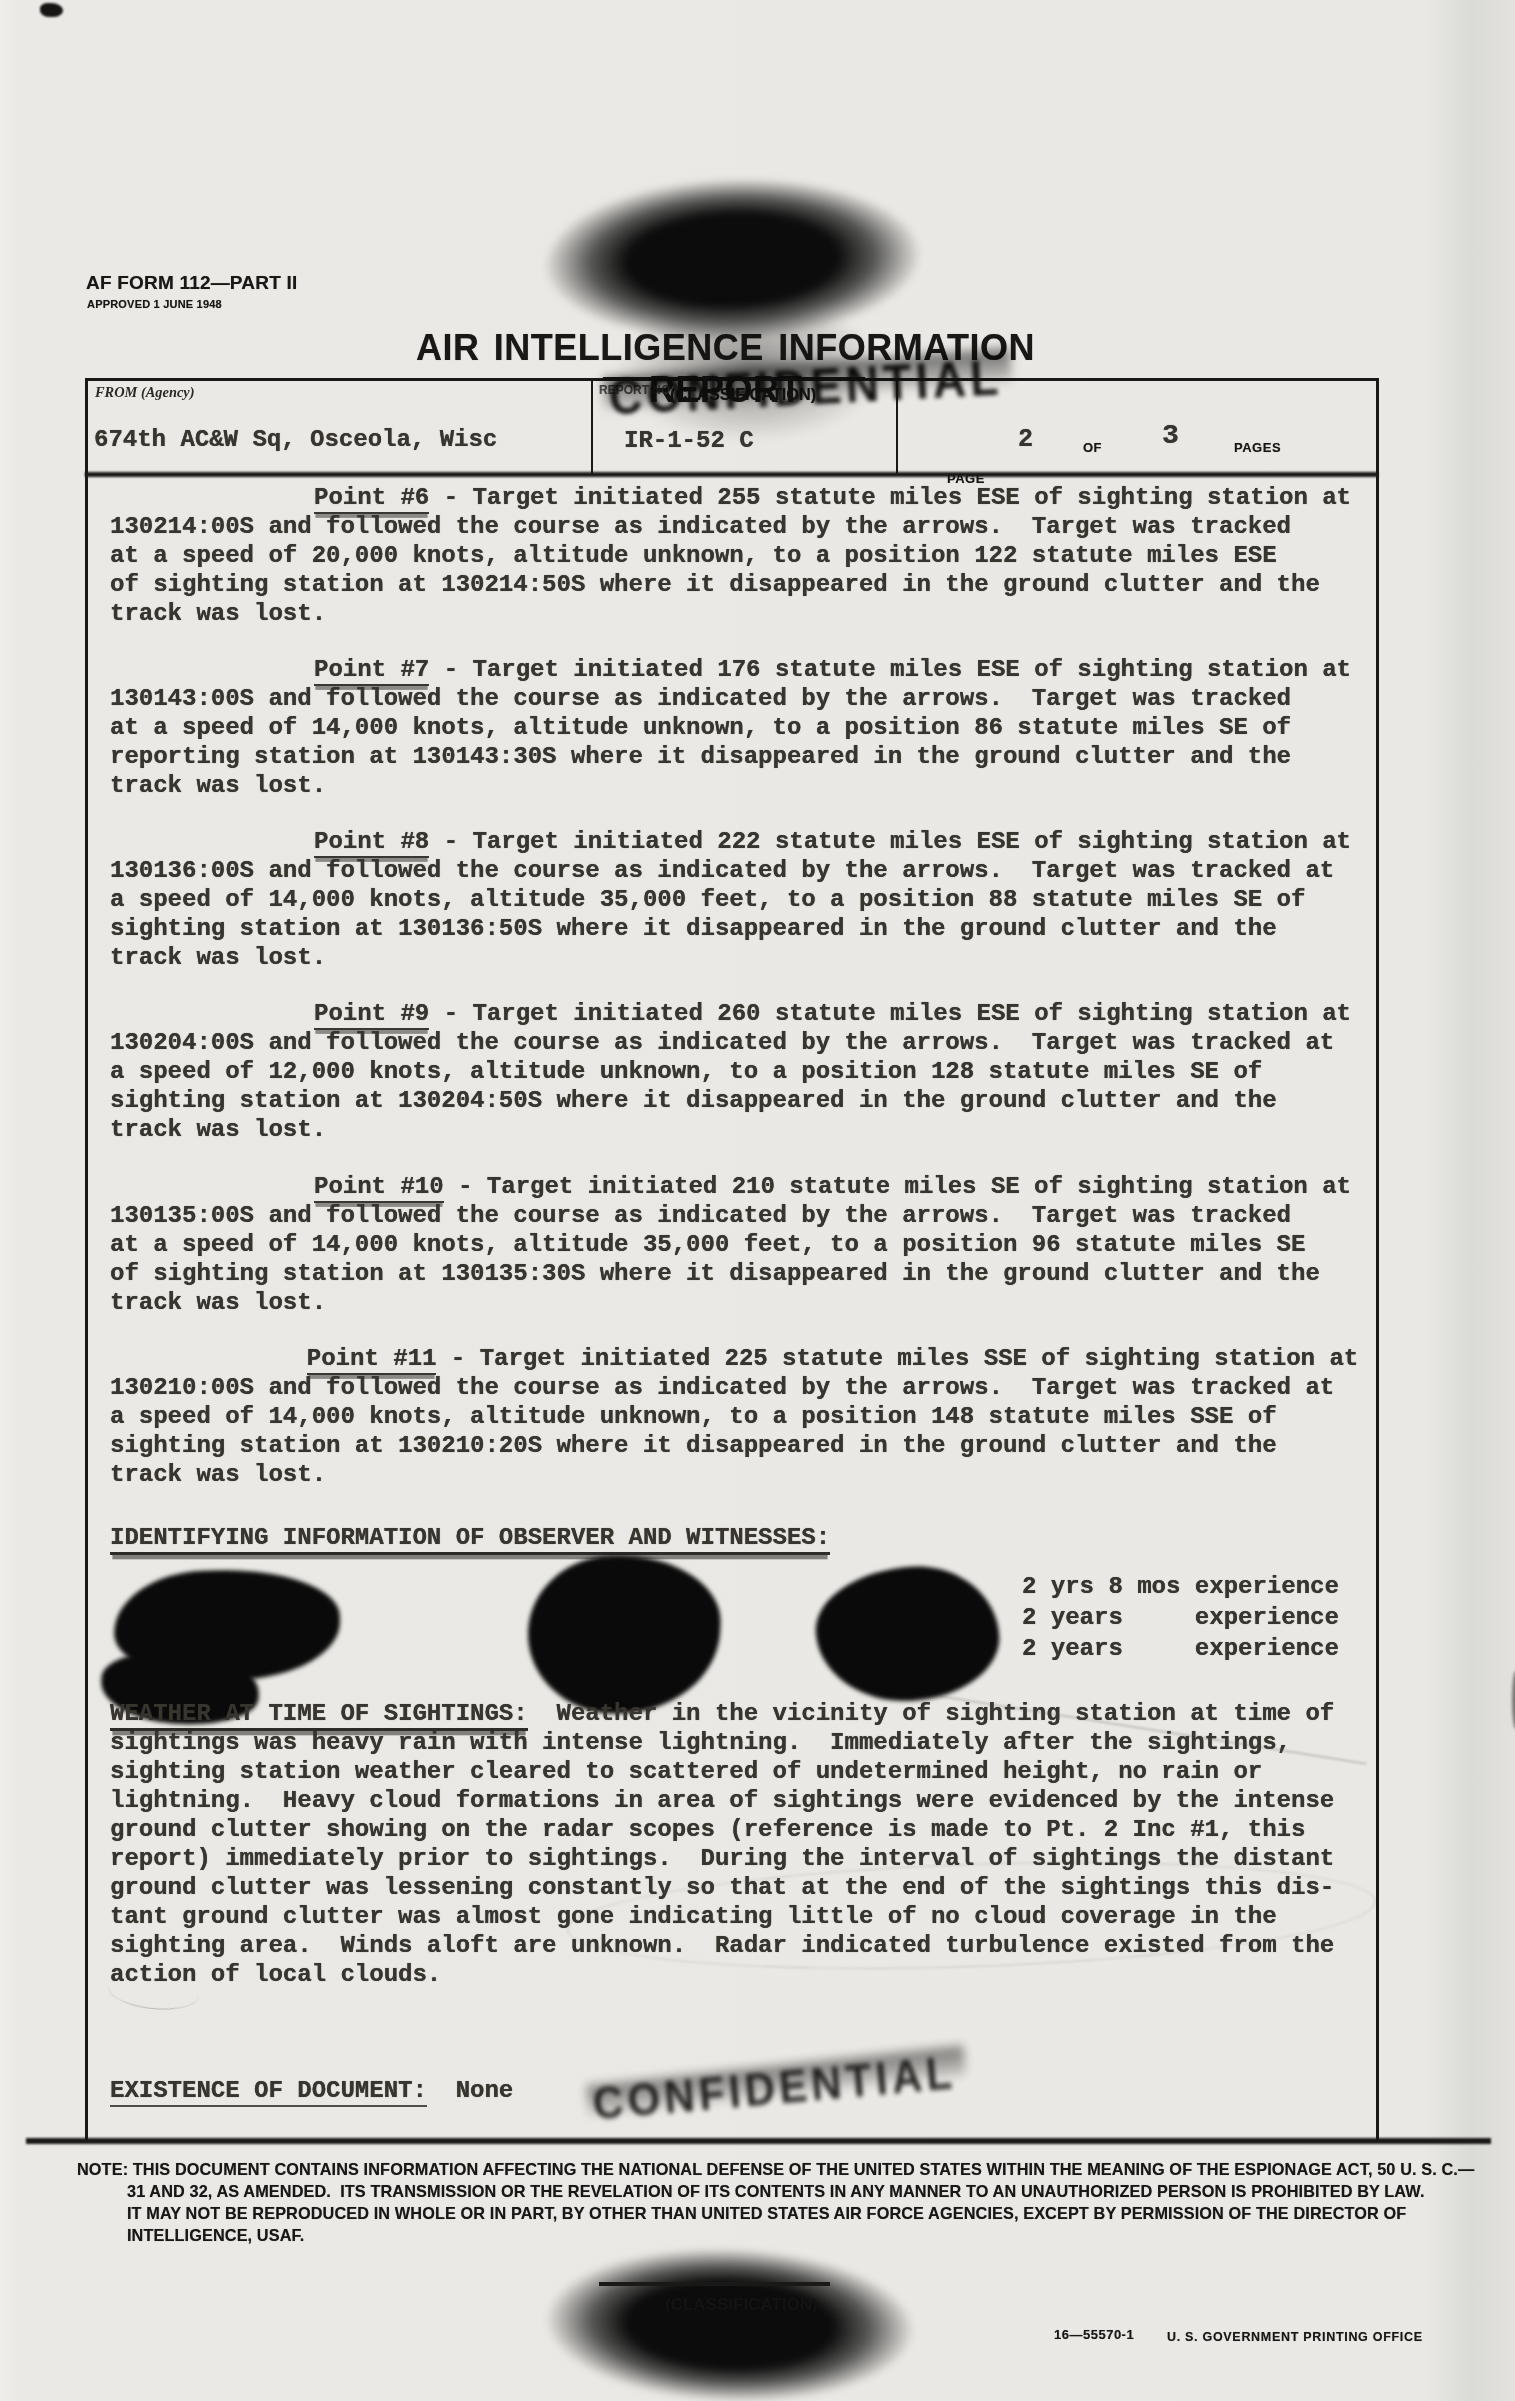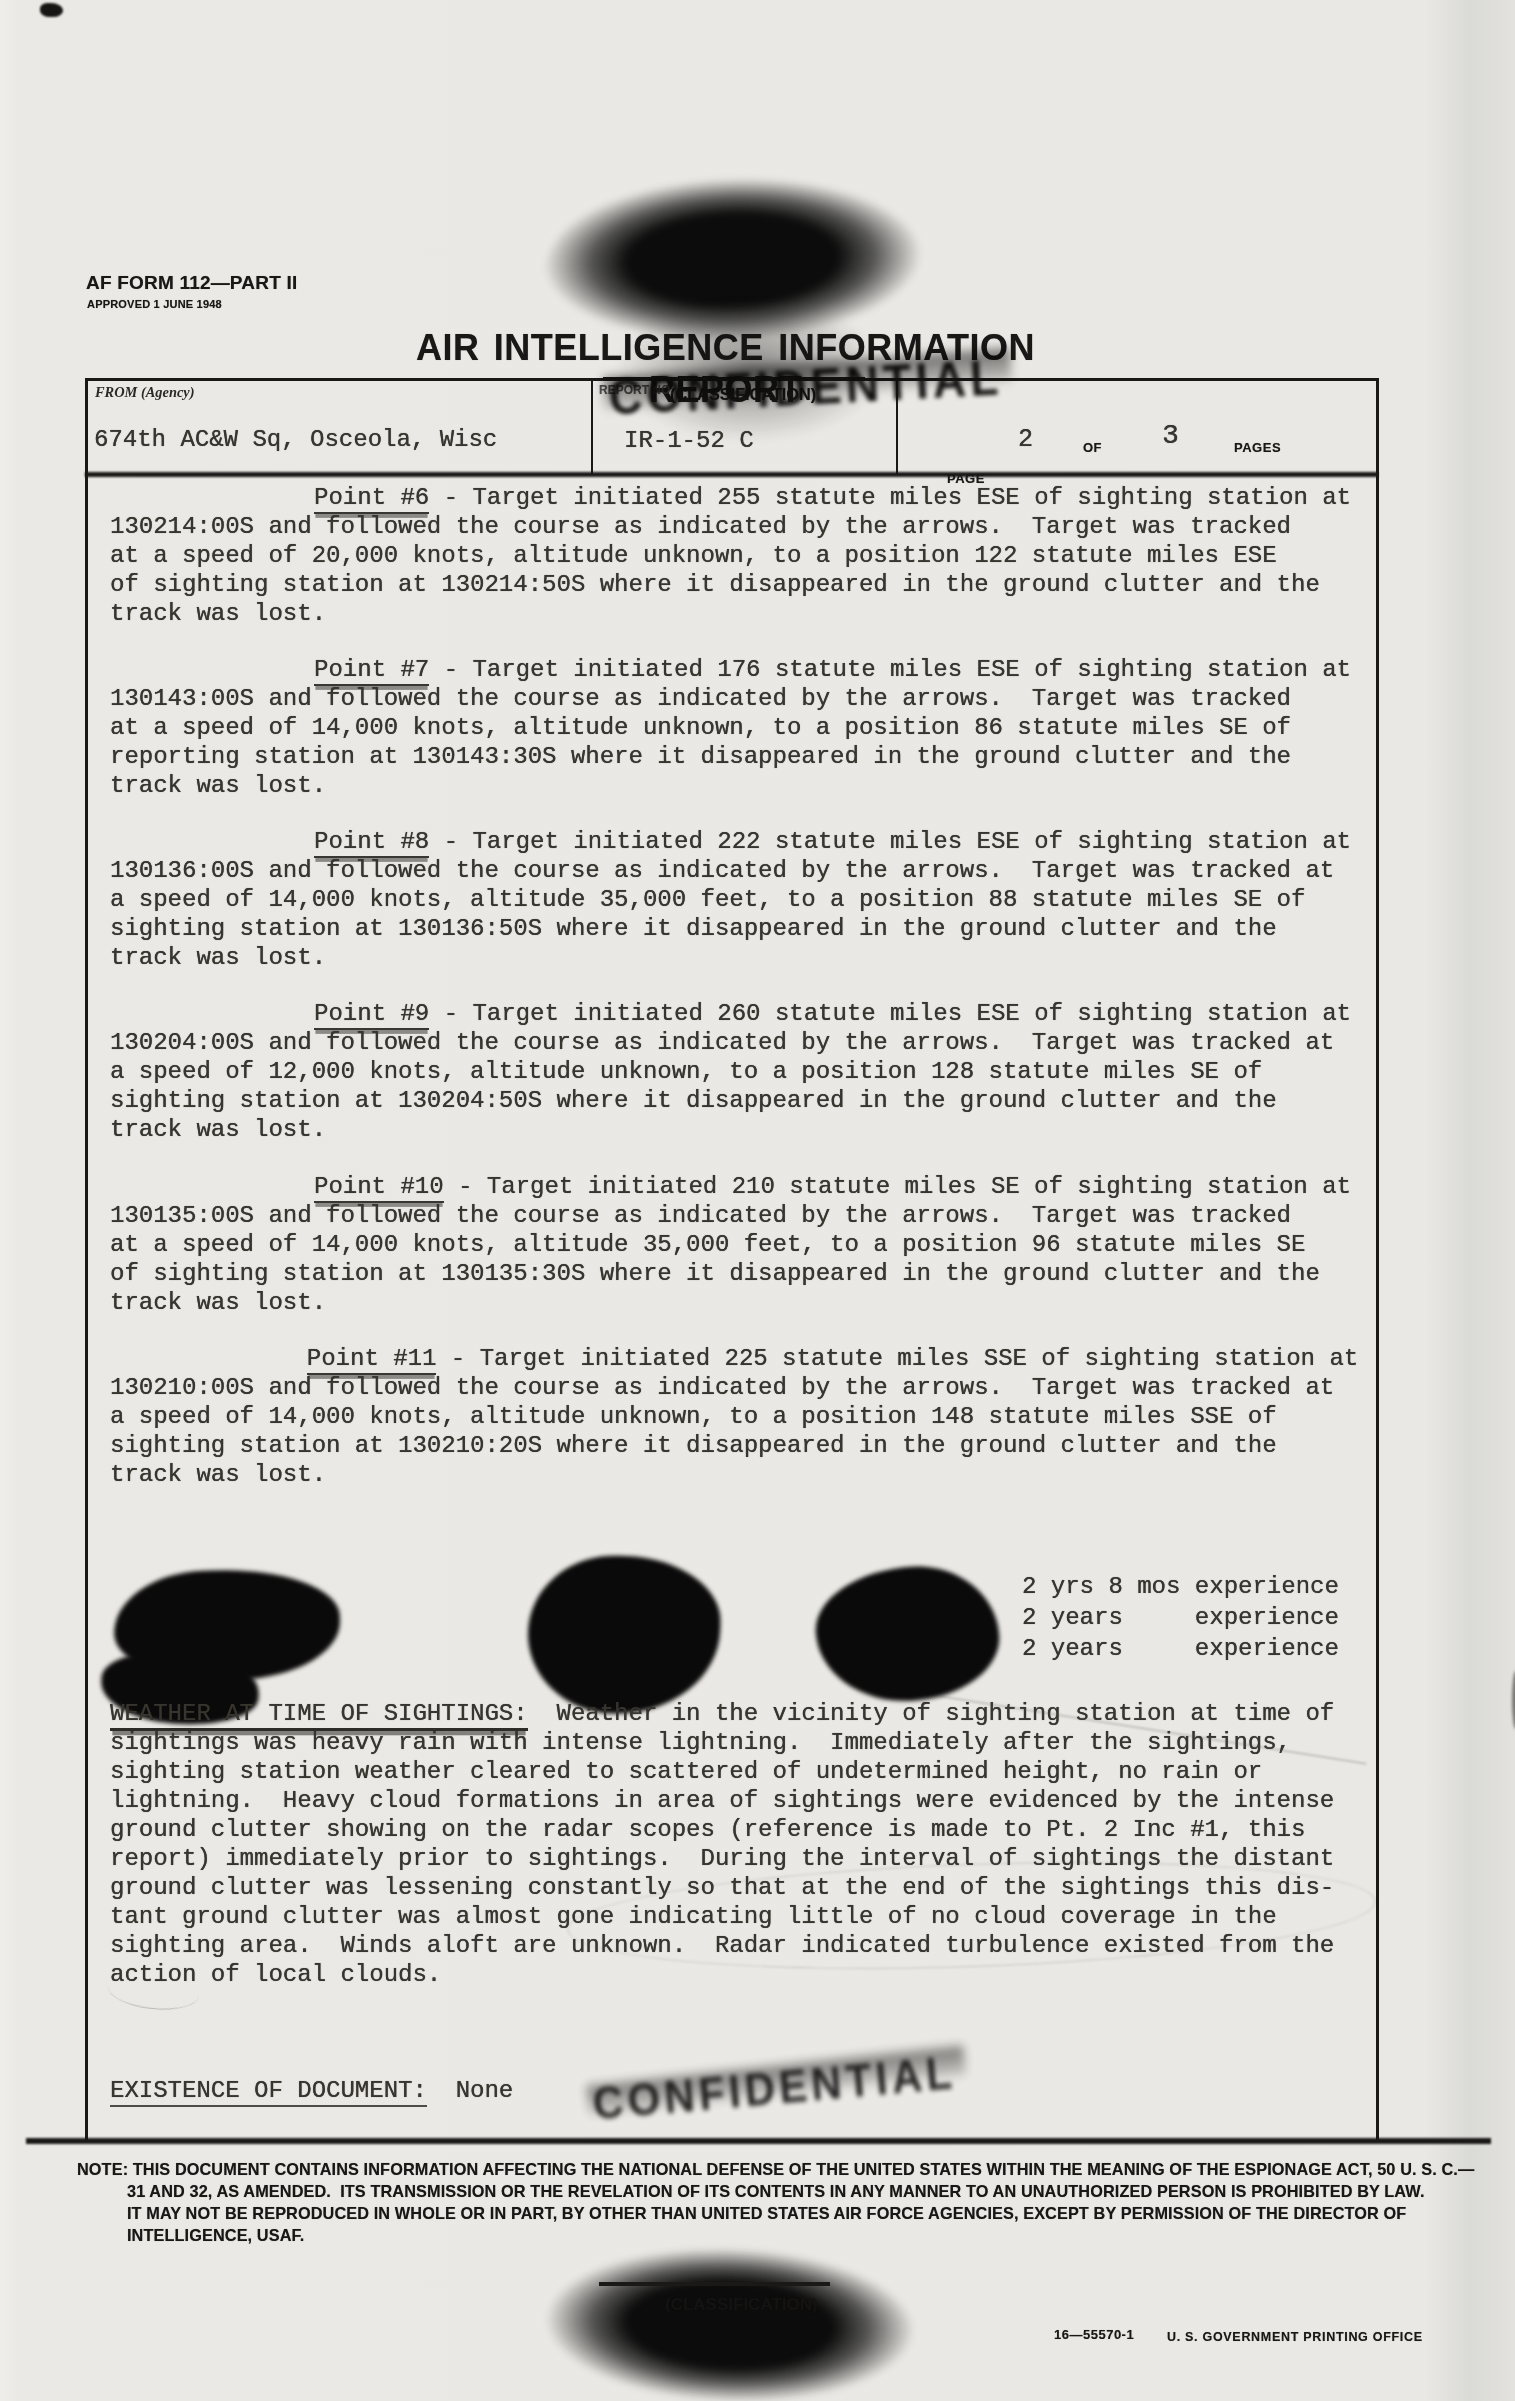--- a/index.html
+++ b/index.html
@@ -3,21 +3,21 @@
 <meta charset="utf-8">
 <style>
   html,body{margin:0;padding:0;background:#cfcecb;}
   #page{position:relative;width:1516px;height:2407px;overflow:hidden;
     background:linear-gradient(to right,#efeeea 0,#eae9e5 19px,#e9e8e4 94%,#dadad6 97%,#e3e2de 100%);
     font-family:"Liberation Sans",sans-serif;color:#1c1b1a;}
   .abs{position:absolute;}
   
   .type{font-family:"Liberation Mono","DejaVu Sans Mono",monospace;font-size:24px;line-height:29px;
     color:#38352f;white-space:pre;text-shadow:0 0 1px rgba(45,42,38,.55),0.2px 0 0 rgba(45,42,38,.6);
-    filter:blur(0.2px);}
+    filter:blur(0.2px);font-weight:bold;}
   .para{left:110px;width:1278px;}
   .ind{padding-left:167px;text-align:center;}
   .pt-label{border-bottom:2.9px solid rgba(25,23,20,.85);box-shadow:0 5.3px 0 -1.4px rgba(25,23,20,.45);
     padding-bottom:1px;}
   .sec-head{border-bottom:3.4px solid rgba(25,23,20,.9);box-shadow:0 6.7px 0 -2.4px rgba(25,23,20,.5);
     padding-bottom:1.4px;}
   .sec-head-light{border-bottom:2.9px solid rgba(25,23,20,.75);padding-bottom:1.4px;}
   
   .print{font-family:"Liberation Sans",sans-serif;font-weight:bold;color:#191817;
     text-shadow:0 0 0.7px rgba(20,20,20,.5);}
@@ -74,20 +74,21 @@
 
   <div id="paragraphs">
       <div class="abs type para" style="top: 483px;"><div class="ind"><span class="pt-label">Point #6</span><span> - Target initiated 255 statute miles ESE of sighting station at</span></div><div>130214:00S and followed the course as indicated by the arrows.  Target was tracked</div><div>at a speed of 20,000 knots, altitude unknown, to a position 122 statute miles ESE</div><div>of sighting station at 130214:50S where it disappeared in the ground clutter and the</div><div>track was lost.</div></div>
       <div class="abs type para" style="top: 655px;"><div class="ind"><span class="pt-label">Point #7</span><span> - Target initiated 176 statute miles ESE of sighting station at</span></div><div>130143:00S and followed the course as indicated by the arrows.  Target was tracked</div><div>at a speed of 14,000 knots, altitude unknown, to a position 86 statute miles SE of</div><div>reporting station at 130143:30S where it disappeared in the ground clutter and the</div><div>track was lost.</div></div>
       <div class="abs type para" style="top: 827px;"><div class="ind"><span class="pt-label">Point #8</span><span> - Target initiated 222 statute miles ESE of sighting station at</span></div><div>130136:00S and followed the course as indicated by the arrows.  Target was tracked at</div><div>a speed of 14,000 knots, altitude 35,000 feet, to a position 88 statute miles SE of</div><div>sighting station at 130136:50S where it disappeared in the ground clutter and the</div><div>track was lost.</div></div>
       <div class="abs type para" style="top: 999px;"><div class="ind"><span class="pt-label">Point #9</span><span> - Target initiated 260 statute miles ESE of sighting station at</span></div><div>130204:00S and followed the course as indicated by the arrows.  Target was tracked at</div><div>a speed of 12,000 knots, altitude unknown, to a position 128 statute miles SE of</div><div>sighting station at 130204:50S where it disappeared in the ground clutter and the</div><div>track was lost.</div></div>
       <div class="abs type para" style="top: 1172px;"><div class="ind"><span class="pt-label">Point #10</span><span> - Target initiated 210 statute miles SE of sighting station at</span></div><div>130135:00S and followed the course as indicated by the arrows.  Target was tracked</div><div>at a speed of 14,000 knots, altitude 35,000 feet, to a position 96 statute miles SE</div><div>of sighting station at 130135:30S where it disappeared in the ground clutter and the</div><div>track was lost.</div></div>
       <div class="abs type para" style="top: 1344px;"><div class="ind"><span class="pt-label">Point #11</span><span> - Target initiated 225 statute miles SSE of sighting station at</span></div><div>130210:00S and followed the course as indicated by the arrows.  Target was tracked at</div><div>a speed of 14,000 knots, altitude unknown, to a position 148 statute miles SSE of</div><div>sighting station at 130210:20S where it disappeared in the ground clutter and the</div><div>track was lost.</div></div>
     </div>
 
+  <div class="abs type" style="left:110px;top:1523px;"><span class="sec-head">IDENTIFYING INFORMATION OF OBSERVER AND WITNESSES:</span></div>
 
   <div class="abs redact" style="left:114px;top:1570px;width:226px;height:110px;border-radius:40% 55% 45% 50%/55% 45% 50% 45%;transform:rotate(-2deg);">
   </div>
   <div class="abs redact" style="left:101px;top:1652px;width:158px;height:72px;border-radius:50% 45% 55% 50%/45% 55% 45% 55%;transform:rotate(4deg);"></div>
   <div class="abs redact" style="left:528px;top:1556px;width:192px;height:158px;border-radius:45% 50% 55% 45%/50% 40% 55% 50%;transform:rotate(2deg);"></div>
   <div class="abs redact" style="left:816px;top:1567px;width:183px;height:134px;border-radius:55% 45% 50% 50%/45% 55% 45% 55%;transform:rotate(-3deg);"></div>
   <div class="abs type" id="witness-exp" style="left:1022px;top:1571px;line-height:31px;"><div>2 yrs 8 mos experience</div><div>2 years     experience</div><div>2 years     experience</div></div>
 
   <div class="abs type" id="weather" style="left:110px;top:1699px;width:1278px;"><div><span class="sec-head">WEATHER AT TIME OF SIGHTINGS:</span><span>  Weather in the vicinity of sighting station at time of</span></div><div>sightings was heavy rain with intense lightning.  Immediately after the sightings,</div><div>sighting station weather cleared to scattered of undetermined height, no rain or</div><div>lightning.  Heavy cloud formations in area of sightings were evidenced by the intense</div><div>ground clutter showing on the radar scopes (reference is made to Pt. 2 Inc #1, this</div><div>report) immediately prior to sightings.  During the interval of sightings the distant</div><div>ground clutter was lessening constantly so that at the end of the sightings this dis-</div><div>tant ground clutter was almost gone indicating little of no cloud coverage in the</div><div>sighting area.  Winds aloft are unknown.  Radar indicated turbulence existed from the</div><div>action of local clouds.</div></div>
 

